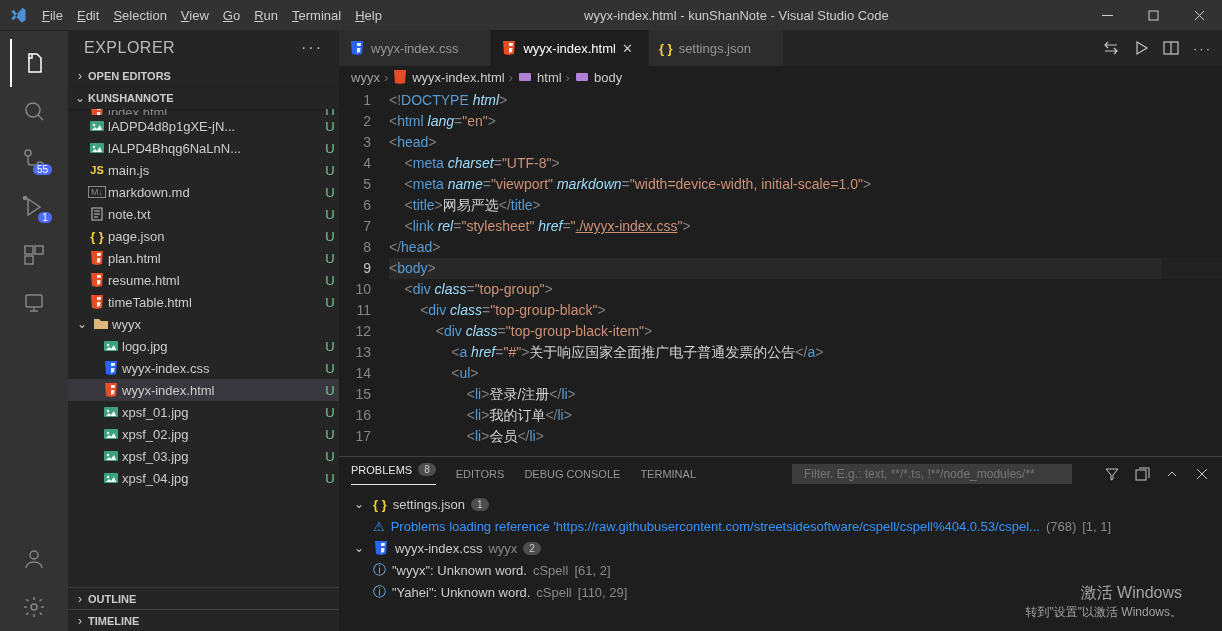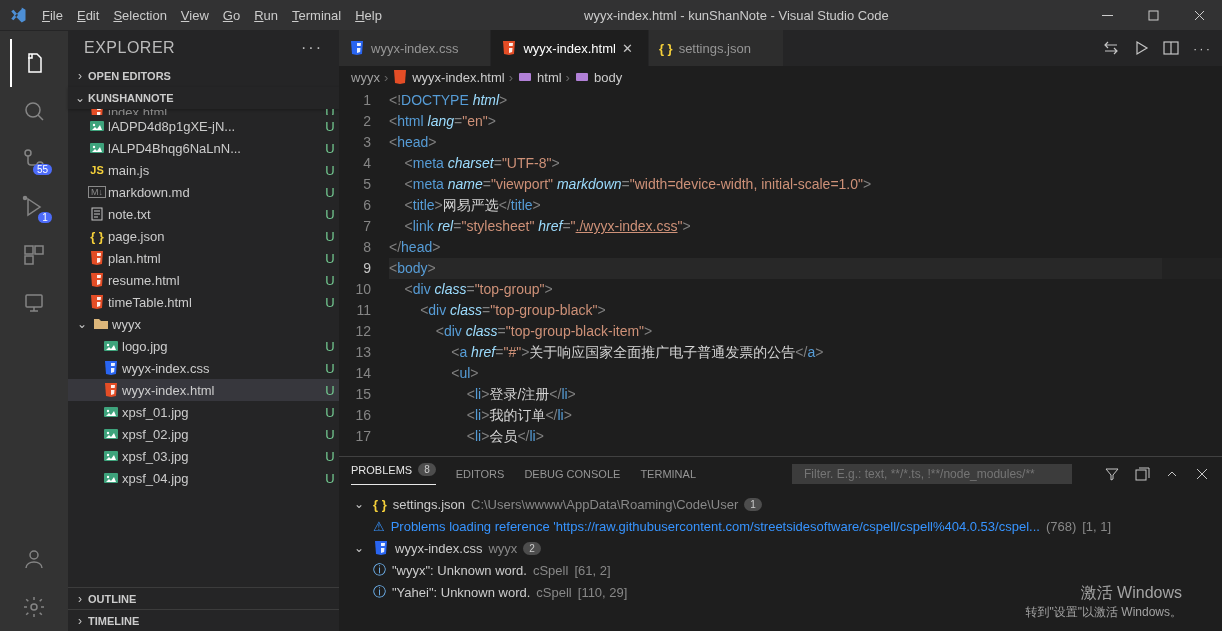--- a/index.html
+++ b/index.html
@@ -515,21 +515,20 @@
                 <path d="M3 3l10 10M13 3L3 13"></path>
               </svg>
             </span>
         </div>
       </div>
       <div class="panel-body" id="problems">
           <div class="prob-group">
             <span class="chev">⌄</span>
             <span class="fi-json">{ }</span> 
             <span>settings.json</span> 
-            <span class="path">C:\Users\wwww\AppData\Roaming\Code\User</span> 
             <span class="count-badge">1</span>
           </div>
           <div class="prob-item">
             <span class="warnico">⚠</span> 
             <span class="blue">Problems loading reference 'https://raw.githubusercontent.com/streetsidesoftware/cspell/cspell%404.0.53/cspel...</span> 
             <span class="path">(768)</span> 
             <span class="loc">[1, 1]</span>
           </div>
           <div class="prob-group">
             <span class="chev">⌄</span>

